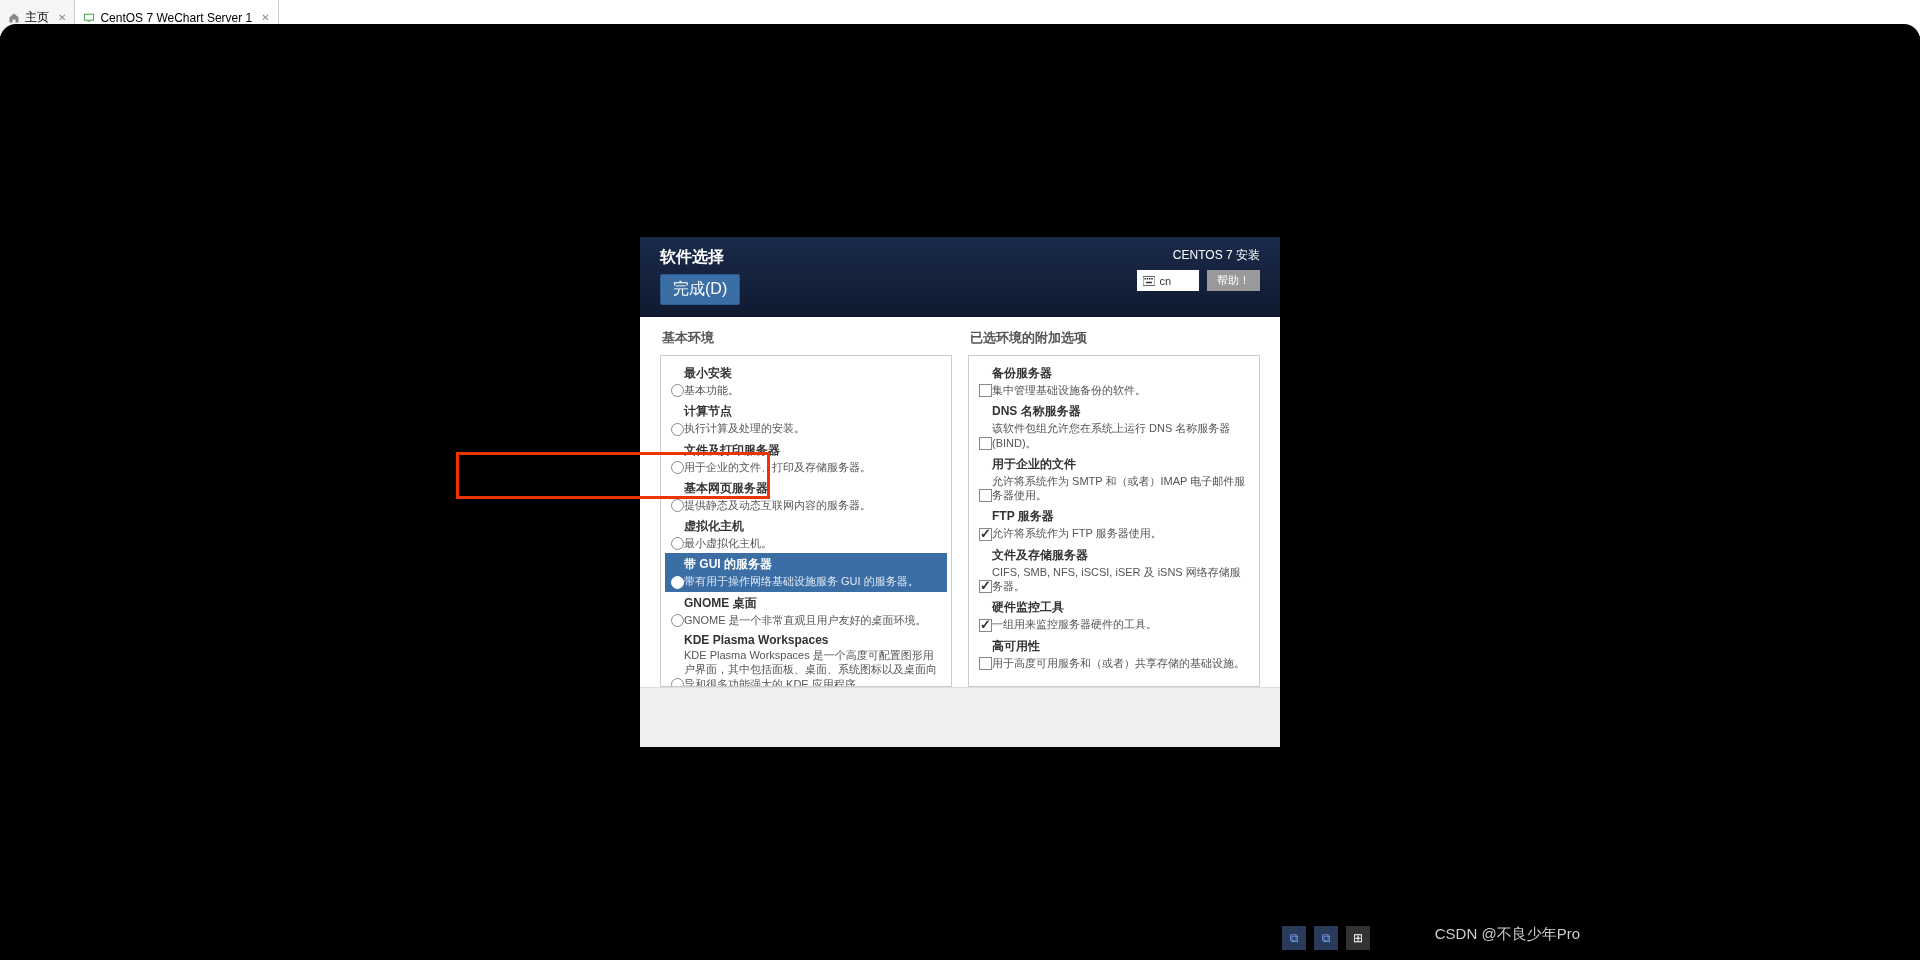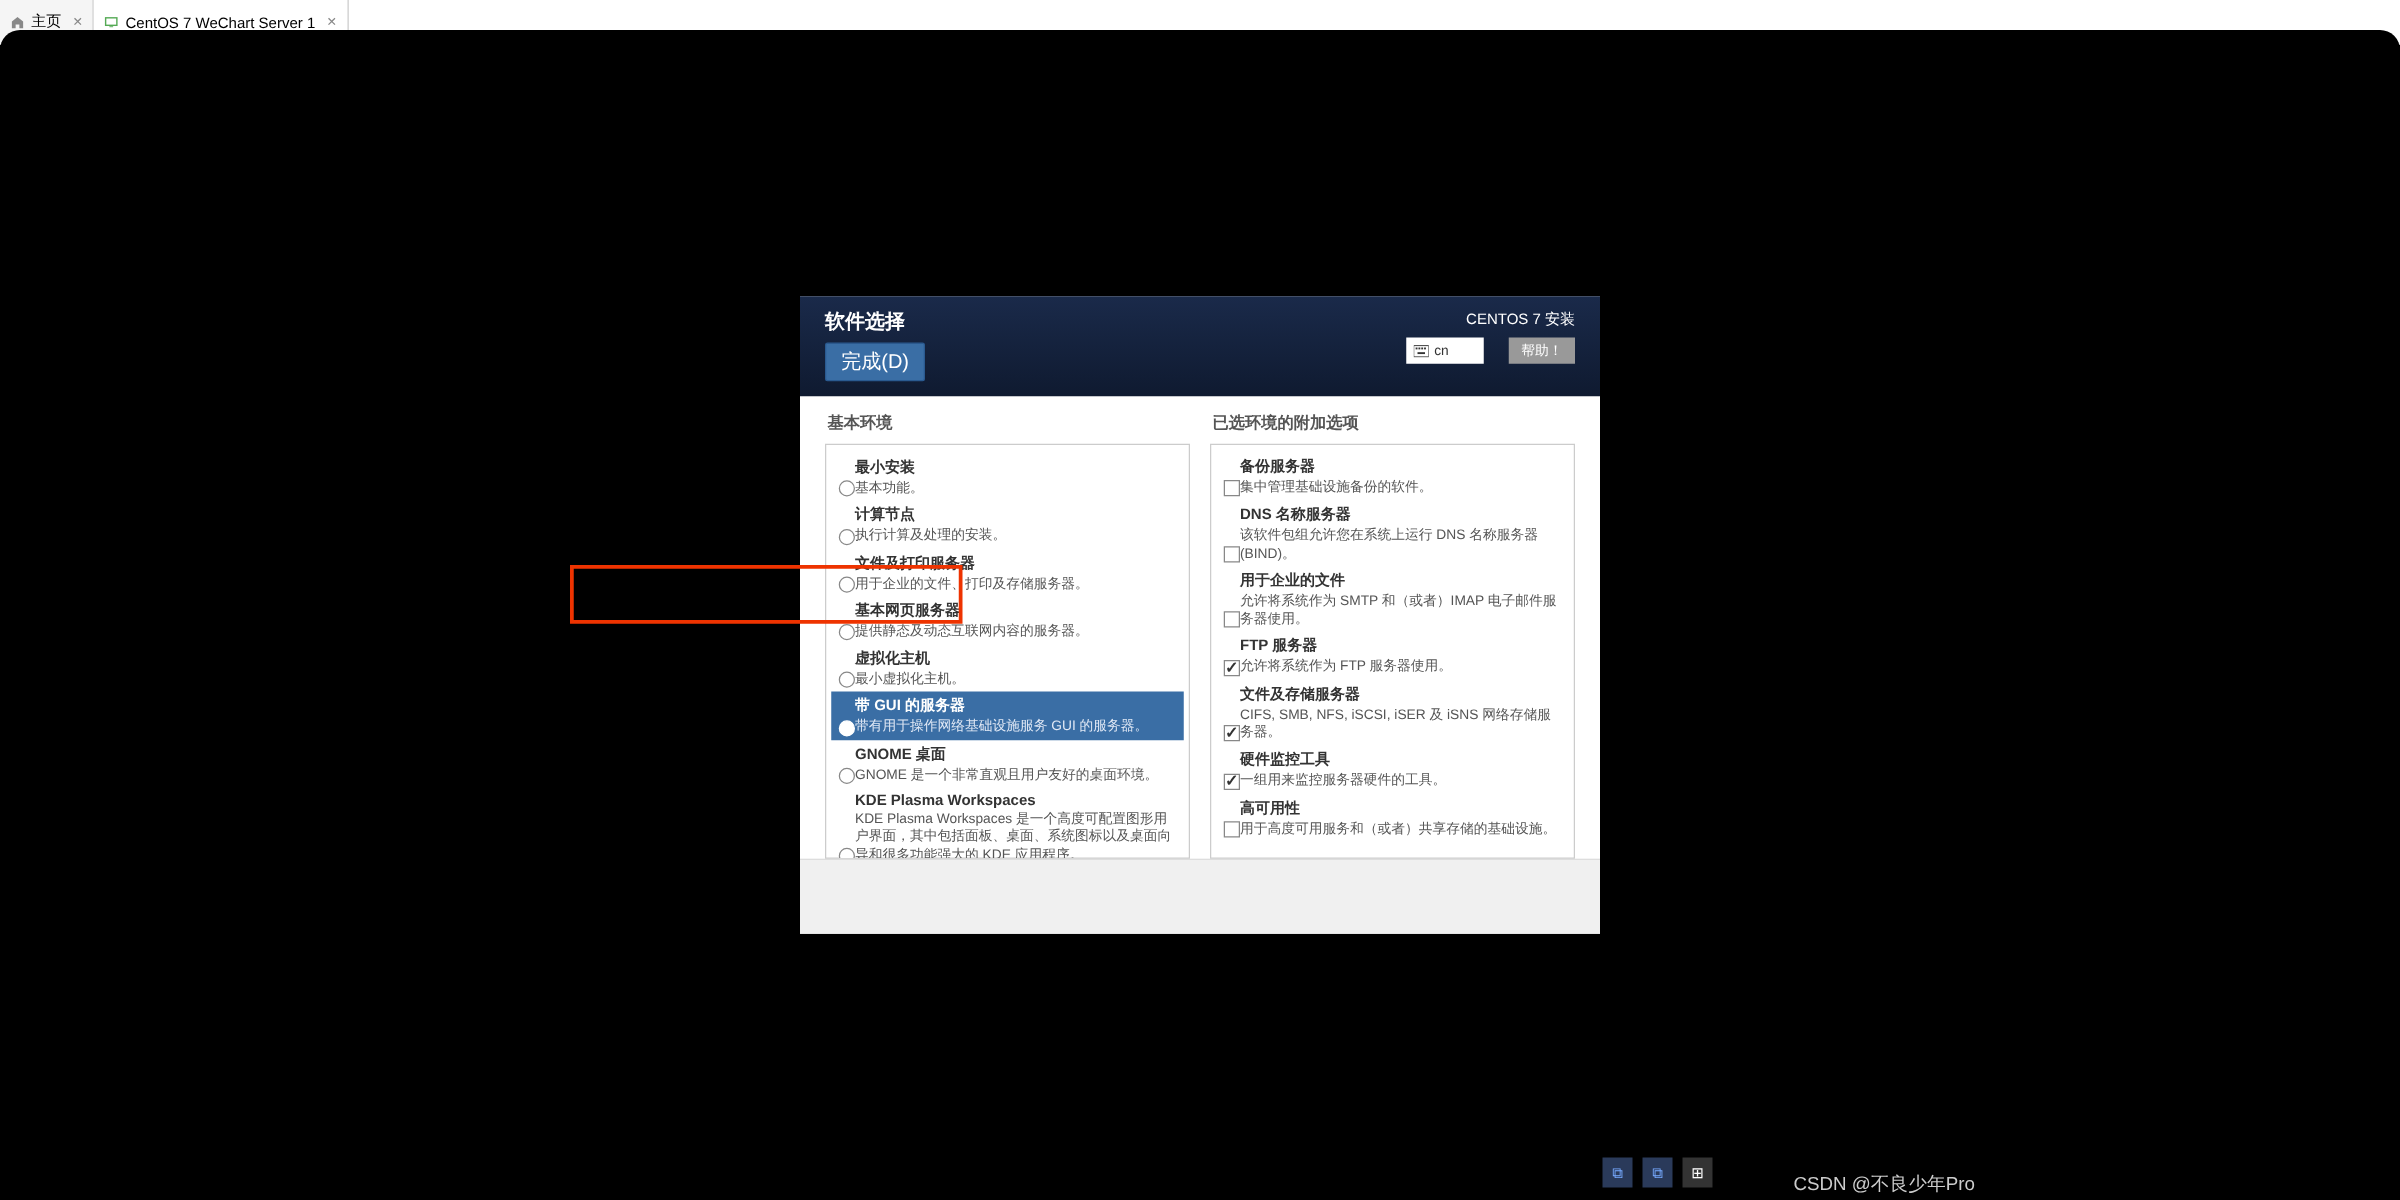--- a/index.html
+++ b/index.html
@@ -14,21 +14,21 @@
 
 .vm-viewport { position: absolute; top: 24px; left: 0; right: 0; bottom: 0; background: #000; display: flex; align-items: center; justify-content: center; border-radius: 16px; }
 
 .installer { width: 640px; background: #fff; font-size: 12px; }
 .installer-header { background: linear-gradient(180deg, #1a2a4a 0%, #0f1a30 100%); color: #fff; padding: 10px 20px 12px 20px; display: flex; justify-content: space-between; }
 .header-left {}
 .header-title { font-size: 16px; font-weight: bold; margin-bottom: 6px; }
 .done-btn { background: #3a6ea5; border: 1px solid #2a5a90; color: #fff; padding: 4px 12px; font-size: 16px; cursor: pointer; border-radius: 2px; }
 .header-right { text-align: right; }
 .header-subtitle { font-size: 12px; margin-bottom: 6px; }
-.header-widgets { display: flex; gap: 20px; justify-content: flex-end; }
+.header-widgets { display: flex; gap: 8px; justify-content: flex-end; }
 .lang-box { background: #fff; color: #333; padding: 3px 28px 3px 6px; font-size: 11px; display: flex; align-items: center; gap: 4px; }
 .help-btn { background: #999; color: #fff; padding: 3px 10px; font-size: 11px; border: none; }
 
 .installer-body { display: flex; gap: 16px; padding: 12px 20px 0 20px; height: 370px; }
 .col { flex: 1; display: flex; flex-direction: column; min-width: 0; }
 .section-title { font-size: 13px; font-weight: bold; color: #555; margin-bottom: 8px; padding-left: 2px; }
 .scroll-list { flex: 1; overflow-y: auto; border: 1px solid #ccc; padding: 6px 4px; }
 .scroll-list::-webkit-scrollbar { width: 10px; }
 .scroll-list::-webkit-scrollbar-track { background: #eee; }
 .scroll-list::-webkit-scrollbar-thumb { background: #aaa; border-radius: 2px; }
@@ -51,21 +51,21 @@
 .item-desc { font-size: 11px; color: #555; line-height: 1.3; margin-top: 1px; }
 
 .red-box { position: absolute; left: 456px; top: 452px; width: 314px; height: 47px; border: 3px solid #e30; pointer-events: none; z-index: 10; }
 
 .installer-footer { height: 60px; background: #f0f0f0; border-top: 1px solid #ddd; }
 
 .taskbar-icons { position: absolute; bottom: 10px; right: 550px; display: flex; gap: 8px; }
 .task-icon { width: 24px; height: 24px; background: #2a3a5a; display: flex; align-items: center; justify-content: center; font-size: 12px; color: #7af; }
 .task-icon.dark { background: #333; color: #fff; }
 
-.watermark { position: absolute; bottom: 3px; right: 340px; color: #ccc; font-size: 15px; }
+.watermark { position: absolute; bottom: 16px; right: 340px; color: #ccc; font-size: 15px; }
 
 .kbd-icon { width: 12px; height: 10px; }
 </style>
 </head>
 <body>
 
 <div class="tab-bar">
   <div class="tab">
     <svg class="home-icon" viewBox="0 0 16 16">
         <path fill="#888" d="M8 2 L2 7 L2 14 L6 14 L6 10 L10 10 L10 14 L14 14 L14 7 Z"></path>

